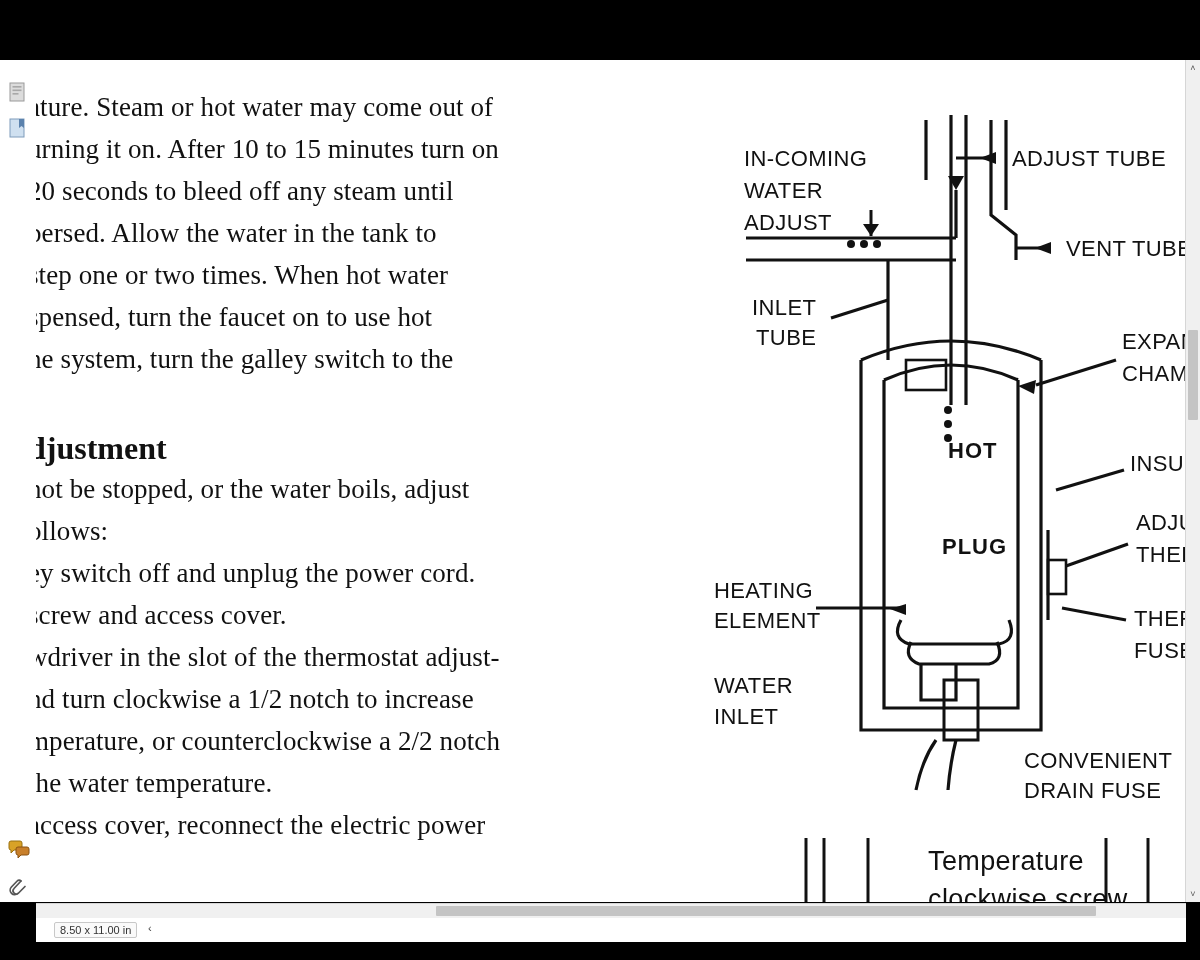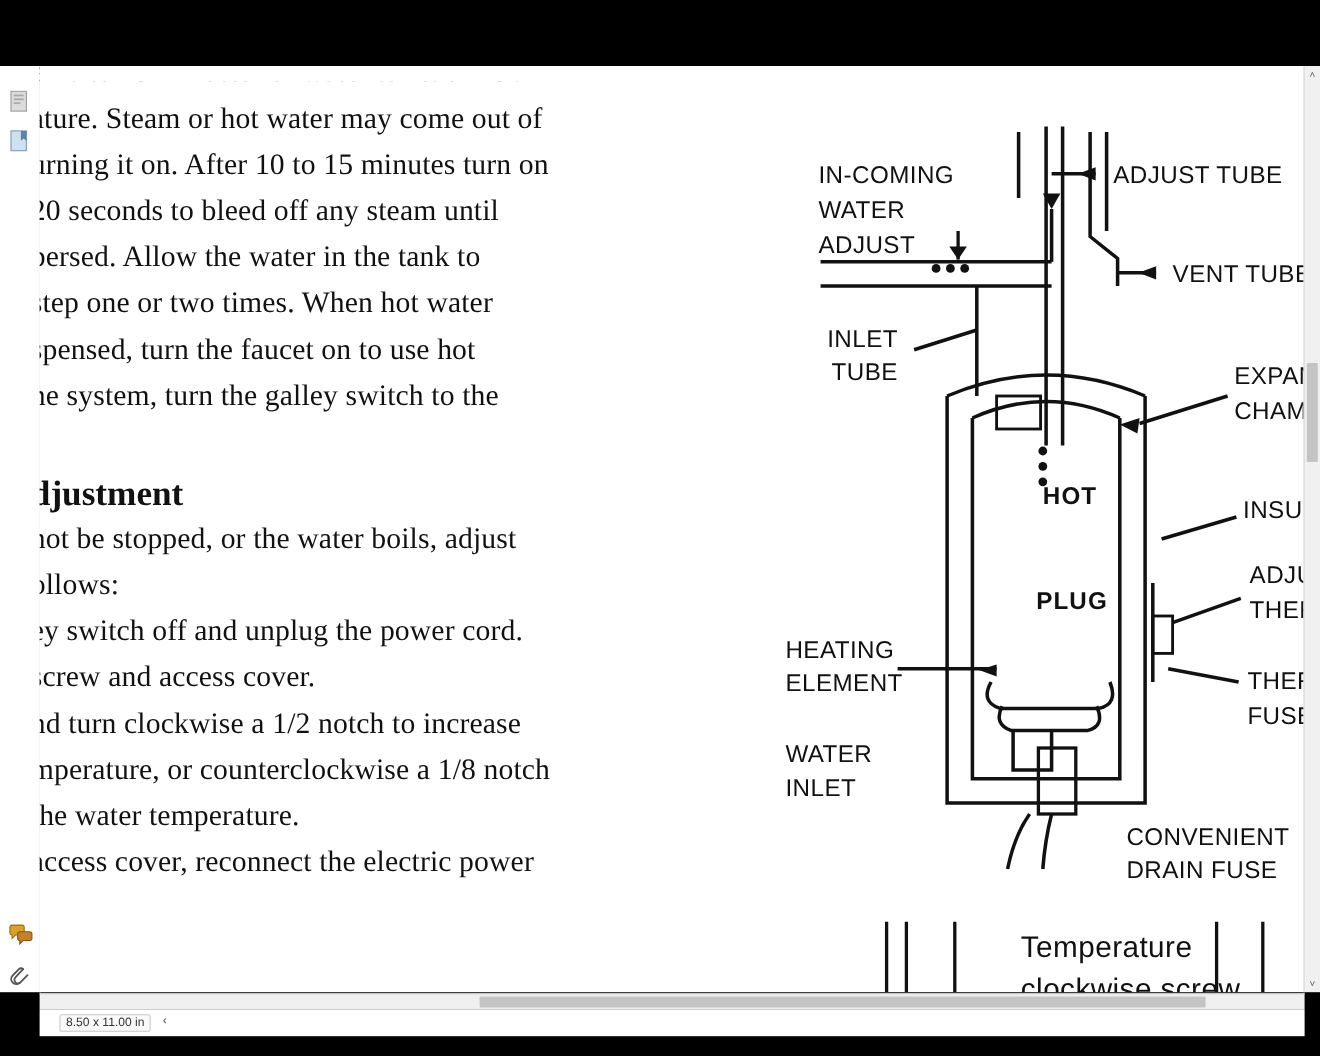--- a/index.html
+++ b/index.html
@@ -247,22 +247,23 @@
         <div class="tline">persed. Allow the water in the tank to</div>
         <div class="tline">step one or two times. When hot water</div>
         <div class="tline">spensed, turn the faucet on to use hot</div>
         <div class="tline">he system, turn the galley switch to the</div>
         <div class="spacer-lg"></div>
         <div class="heading">djustment</div>
         <div class="tline">not be stopped, or the water boils, adjust</div>
         <div class="tline">ollows:</div>
         <div class="tline">ey switch off and unplug the power cord.</div>
         <div class="tline">screw and access cover.</div>
+        <div class="tline">wdriver in the slot of the thermostat adjust-</div>
         <div class="tline">nd turn clockwise a 1/2 notch to increase</div>
-        <div class="tline">mperature, or counterclockwise a 1/8 notch</div>
+        <div class="tline">mperature, or counterclockwise a 2/2 notch</div>
         <div class="tline">the water temperature.</div>
         <div class="tline"> access cover, reconnect the electric power</div>
       </div>
       <div class="cliprow"></div>
 
       <div class="diagram">
         <svg width="530" height="842" viewBox="0 0 530 842">
           <g fill="none" stroke="#111" stroke-width="3.2">
 
             <line x1="90" y1="178" x2="300" y2="178"></line>

